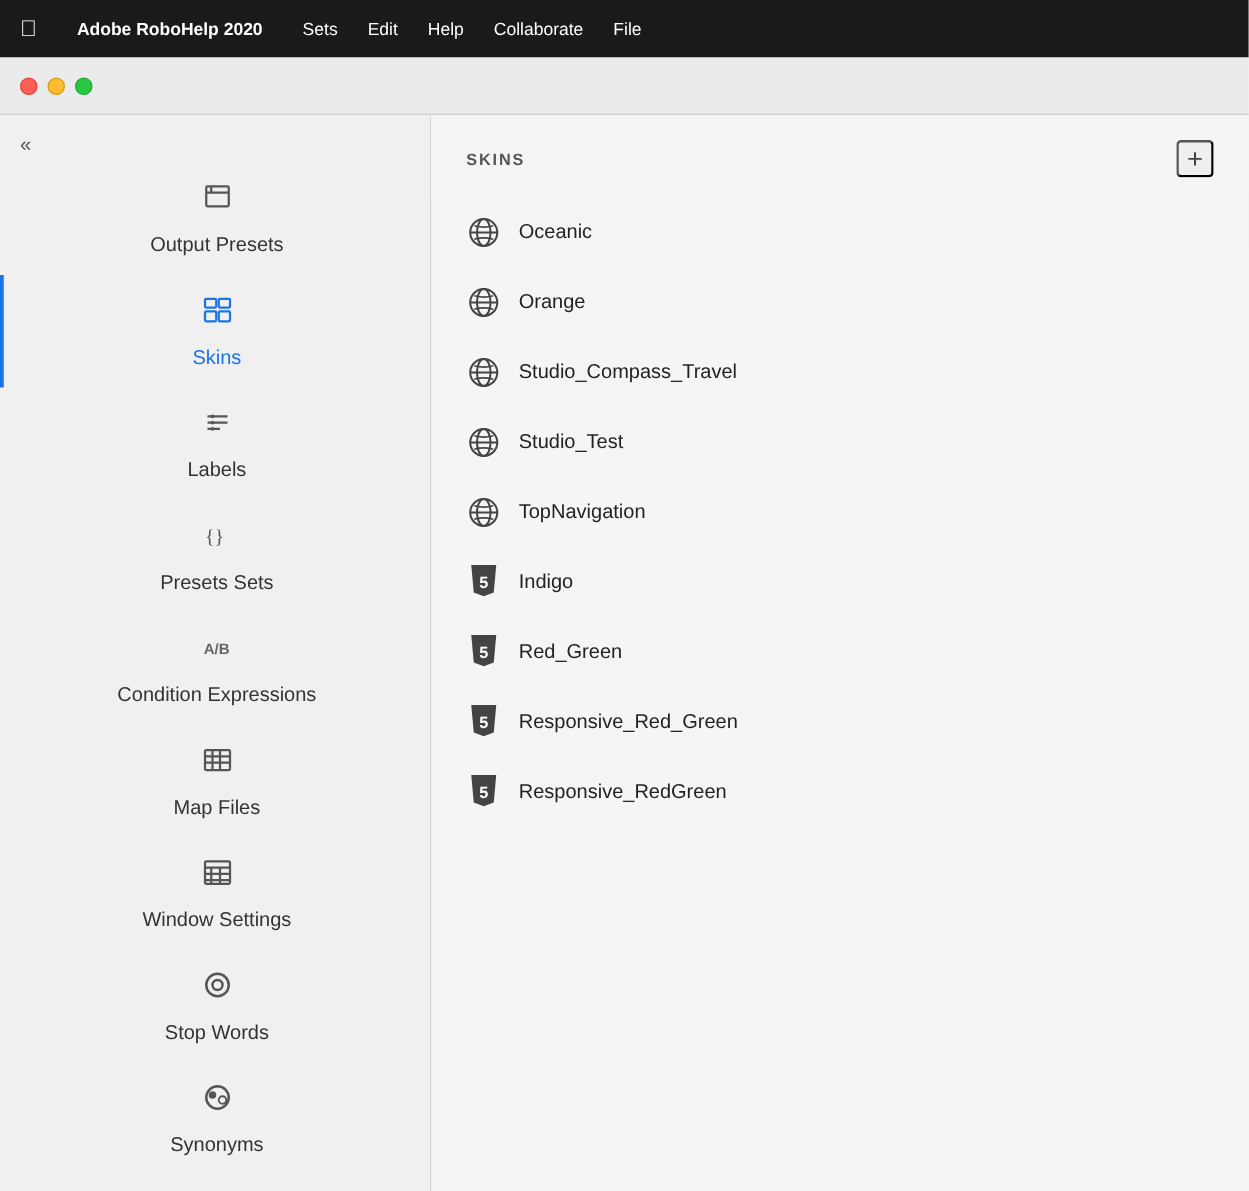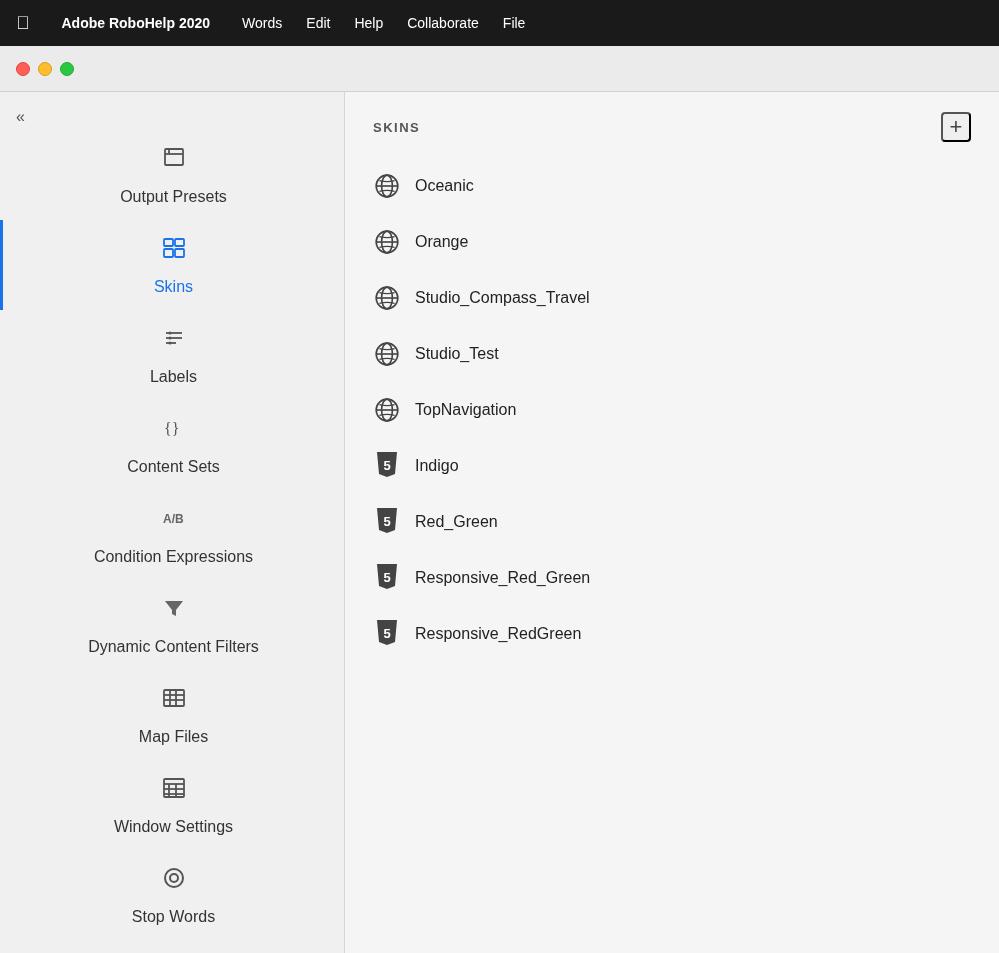--- a/index.html
+++ b/index.html
@@ -186,21 +186,21 @@
       width: 24px;
       height: 24px;
     }
   </style>
 </head>
 <body>
 
 <div class="menubar">
   <span class="menubar-apple"></span>
   <span class="menubar-appname">Adobe RoboHelp 2020</span>
-  <span class="menubar-item">Words</span>
+  <span class="menubar-item">Sets</span>
   <span class="menubar-item">Edit</span>
   <span class="menubar-item">Help</span>
   <span class="menubar-item">Collaborate</span>
   <span class="menubar-item">File</span>
 </div>
 
 <div class="titlebar">
   <span class="traffic-light tl-red"></span>
   <span class="traffic-light tl-yellow"></span>
   <span class="traffic-light tl-green"></span>
@@ -249,40 +249,32 @@
       </div>
       <span class="sidebar-item-label">Labels</span>
     </div>
 
     <div class="sidebar-item">
       <div class="sidebar-item-icon">
         <svg class="icon-svg" viewBox="0 0 24 24" fill="none" stroke="#555" stroke-width="2">
           <text x="2" y="18" font-size="16" fill="#555" stroke="none" font-family="serif">{}</text>
         </svg>
       </div>
-      <span class="sidebar-item-label">Content Sets</span>
+      <span class="sidebar-item-label">Presets Sets</span>
     </div>
 
     <div class="sidebar-item">
       <div class="sidebar-item-icon">
         <svg class="icon-svg" viewBox="0 0 24 24" fill="none" stroke="none">
           <text x="1" y="17" font-size="12" fill="#666" font-weight="bold" font-family="sans-serif">A/B</text>
         </svg>
       </div>
       <span class="sidebar-item-label">Condition Expressions</span>
     </div>
 
-    <div class="sidebar-item">
-      <div class="sidebar-item-icon">
-        <svg class="icon-svg" viewBox="0 0 24 24" fill="#666">
-          <path d="M3 5h18l-7 9v6l-4-2v-4L3 5z"></path>
-        </svg>
-      </div>
-      <span class="sidebar-item-label">Dynamic Content Filters</span>
-    </div>
 
     <div class="sidebar-item">
       <div class="sidebar-item-icon">
         <svg class="icon-svg" viewBox="0 0 24 24" fill="none" stroke="#555" stroke-width="1.8">
           <rect x="2" y="4" width="20" height="16" rx="1"></rect>
           <line x1="2" y1="9" x2="22" y2="9"></line>
           <line x1="2" y1="14" x2="22" y2="14"></line>
           <line x1="8" y1="4" x2="8" y2="20"></line>
           <line x1="14" y1="4" x2="14" y2="20"></line>
         </svg>

